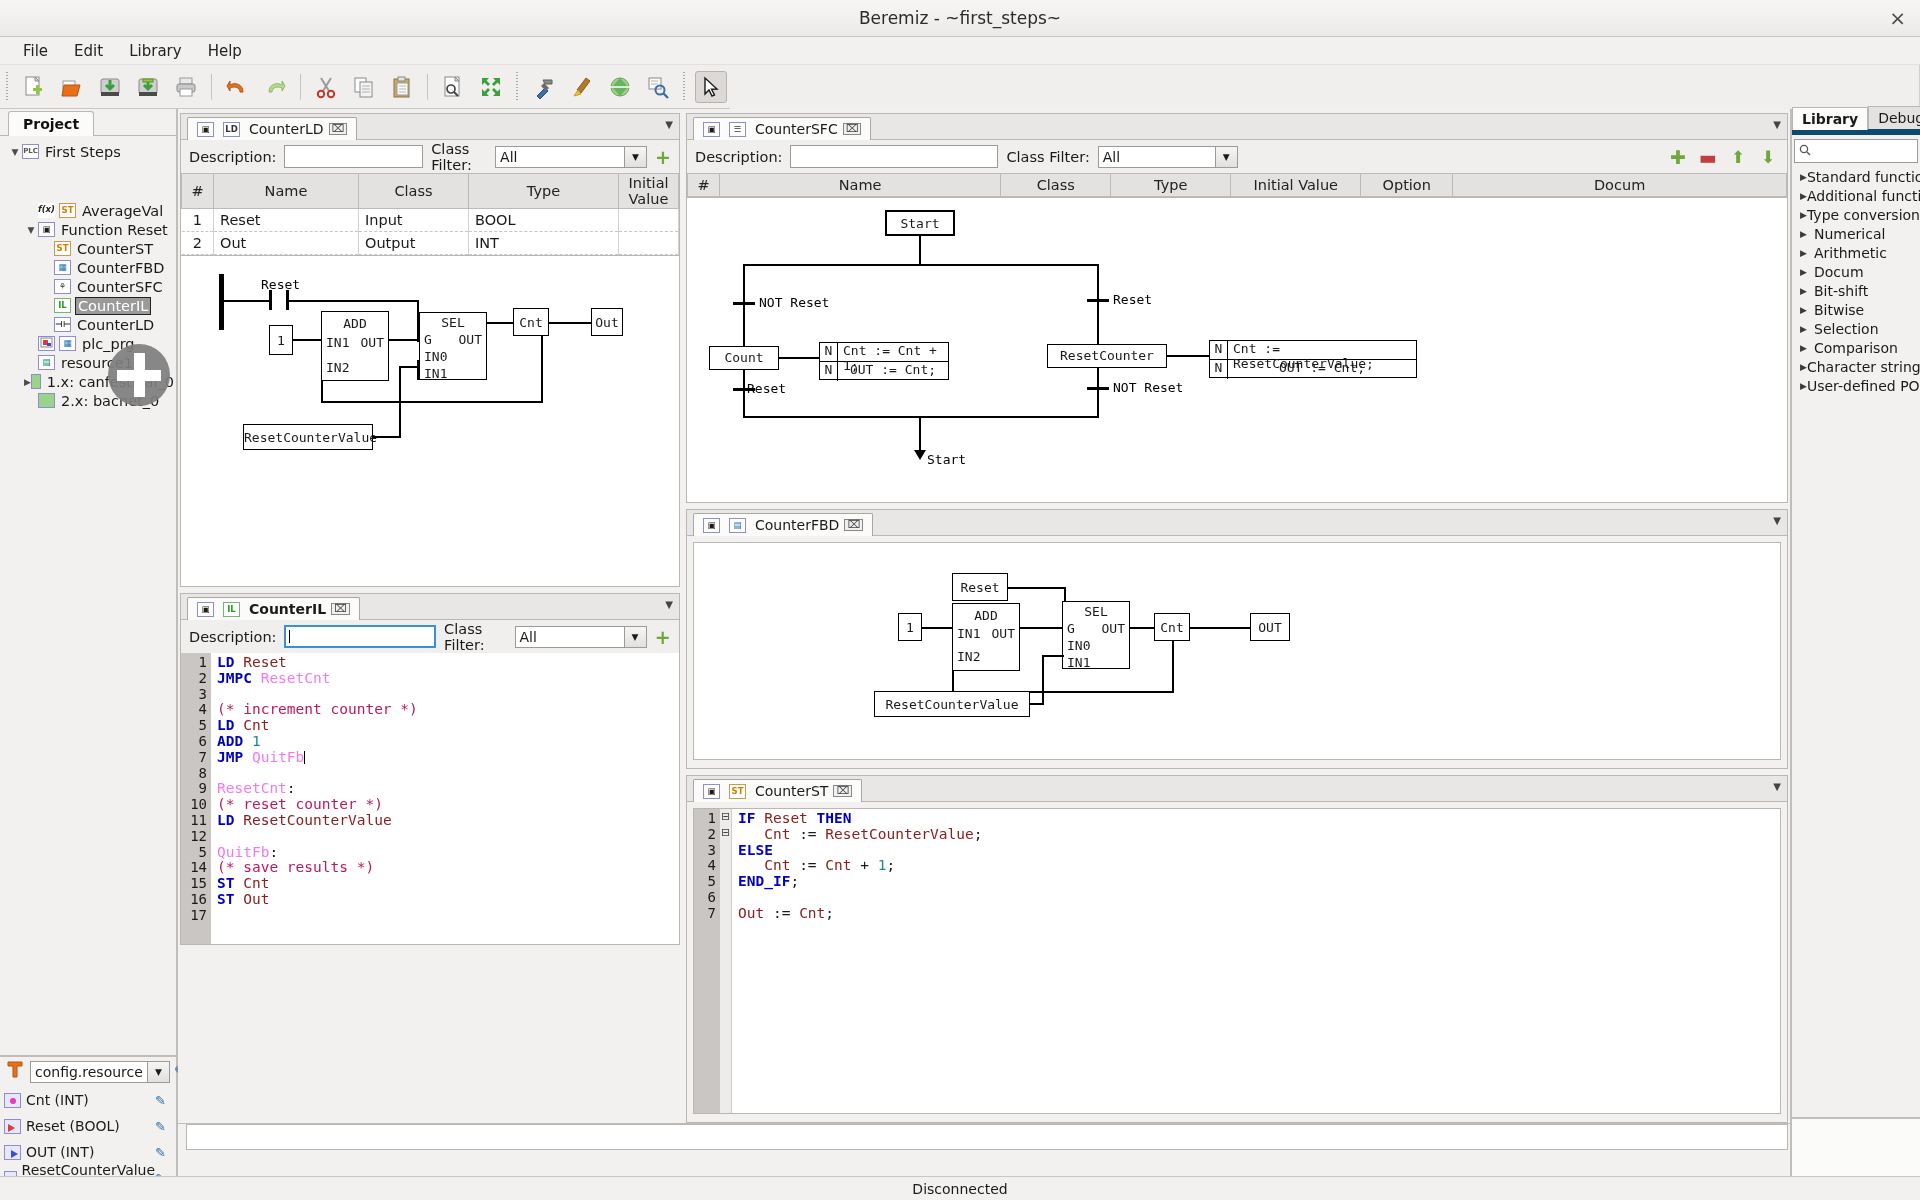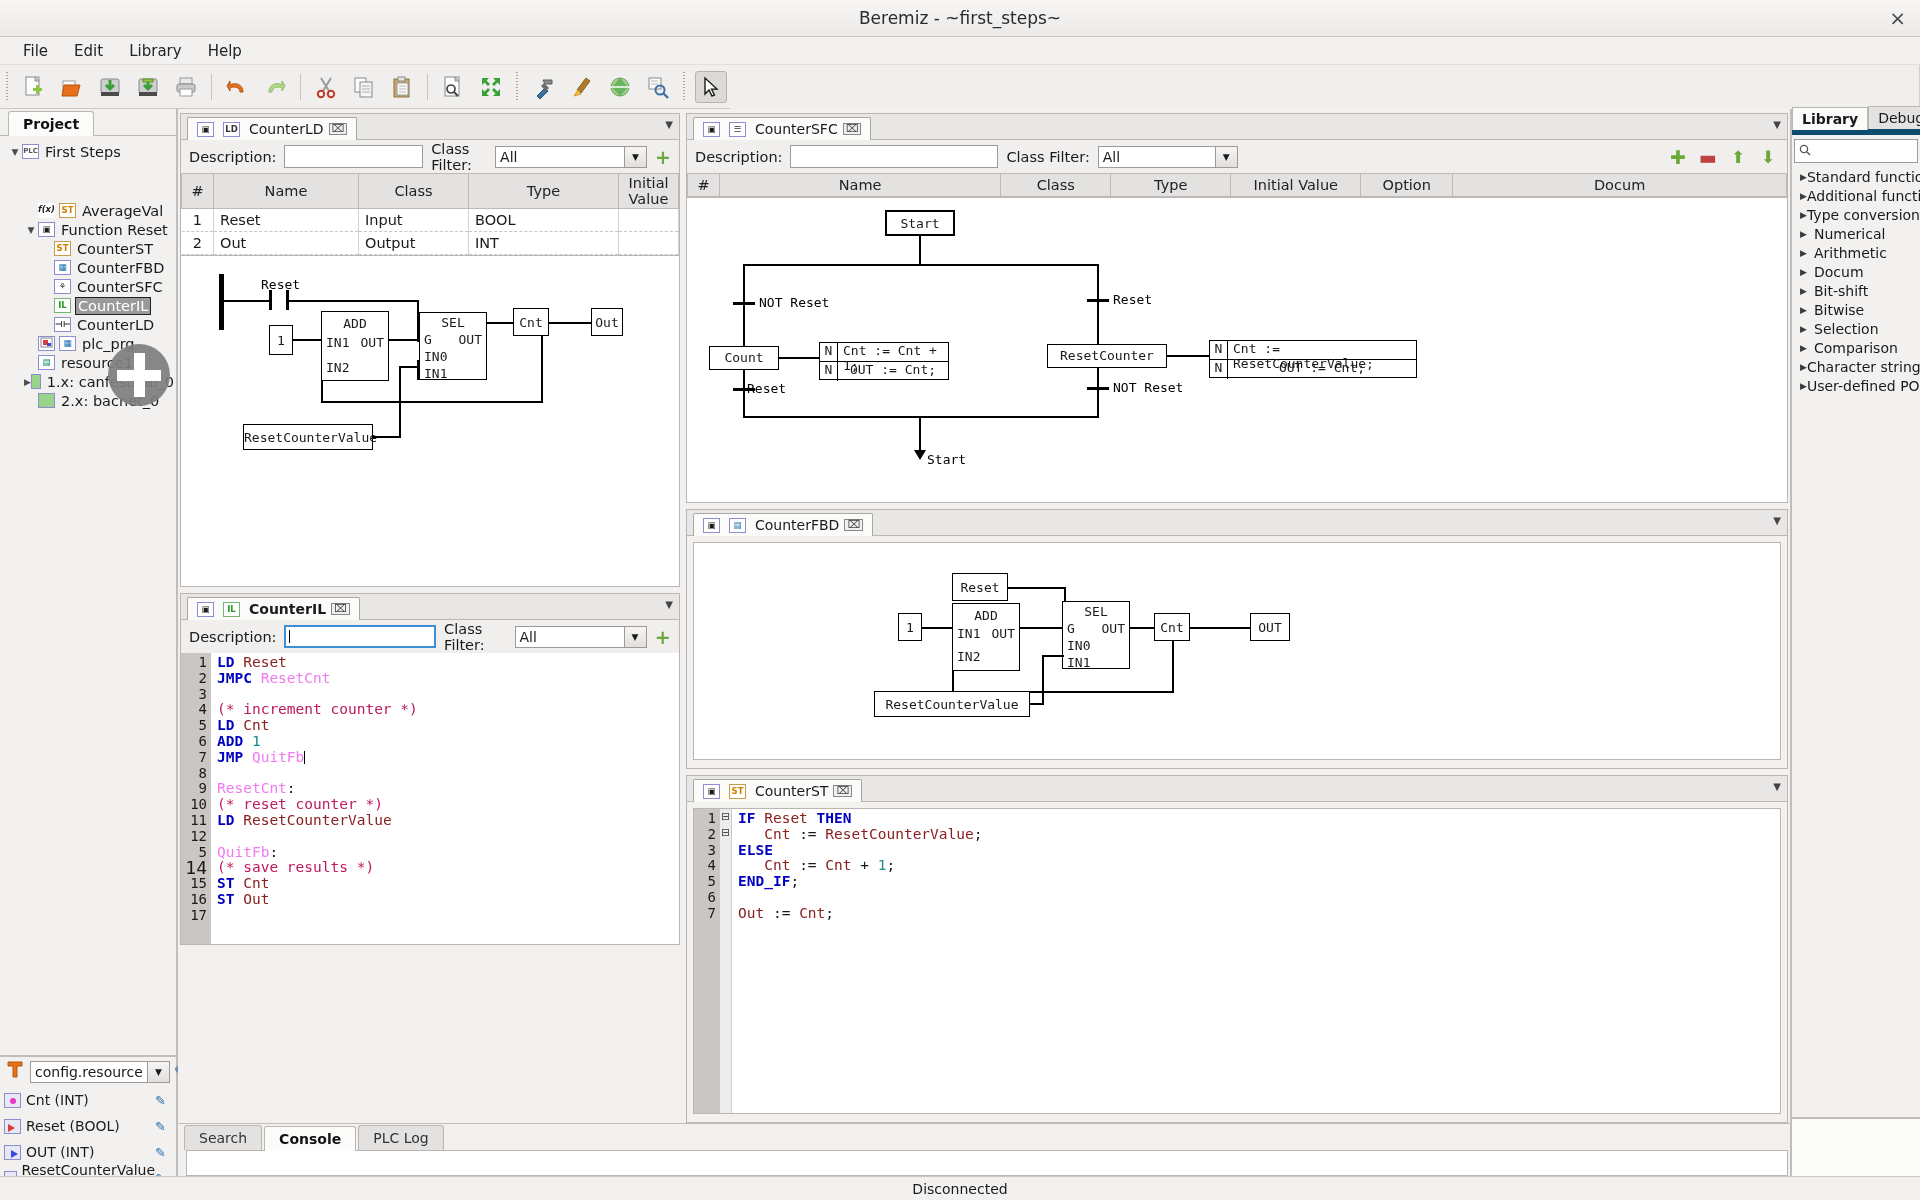--- a/index.html
+++ b/index.html
@@ -604,21 +604,21 @@
                 <div style="line-height: 15.8px; font-size: 14px;">4</div>
                 <div style="line-height: 15.8px; font-size: 14px;">5</div>
                 <div style="line-height: 15.8px; font-size: 14px;">6</div>
                 <div style="line-height: 15.8px; font-size: 14px;">7</div>
                 <div style="line-height: 15.8px; font-size: 14px;">8</div>
                 <div style="line-height: 15.8px; font-size: 14px;">9</div>
                 <div style="line-height: 15.8px; font-size: 14px;">10</div>
                 <div style="line-height: 15.8px; font-size: 14px;">11</div>
                 <div style="line-height: 15.8px; font-size: 14px;">12</div>
                 <div style="line-height: 15.8px; font-size: 14px;">5</div>
-                <div style="line-height: 15.8px; font-size: 18px;">14</div>
+                <div style="line-height: 15.8px; font-size: 14px;">14</div>
                 <div style="line-height: 15.8px; font-size: 14px;">15</div>
                 <div style="line-height: 15.8px; font-size: 14px;">16</div>
                 <div style="line-height: 15.8px; font-size: 14px;">17</div>
               </div>
             <div class="codelines" id="il-code"><div style="line-height: 15.8px;"><span class="k-kw">LD</span><span class=""> </span><span class="k-var">Reset</span></div><div style="line-height: 15.8px;"><span class="k-kw">JMPC</span><span class=""> </span><span class="k-lbl">ResetCnt</span></div><div style="line-height: 15.8px;">&nbsp;</div><div style="line-height: 15.8px;"><span class="k-cmt">(* increment counter *)</span></div><div style="line-height: 15.8px;"><span class="k-kw">LD</span><span class=""> </span><span class="k-var">Cnt</span></div><div style="line-height: 15.8px;"><span class="k-kw">ADD</span><span class=""> </span><span class="k-num">1</span></div><div style="line-height: 15.8px;"><span class="k-kw">JMP</span><span class=""> </span><span class="k-lbl">QuitFb</span><span class="caret"></span></div><div style="line-height: 15.8px;">&nbsp;</div><div style="line-height: 15.8px;"><span class="k-lbl">ResetCnt</span><span class="">:</span></div><div style="line-height: 15.8px;"><span class="k-cmt">(* reset counter *)</span></div><div style="line-height: 15.8px;"><span class="k-kw">LD</span><span class=""> </span><span class="k-var">ResetCounterValue</span></div><div style="line-height: 15.8px;">&nbsp;</div><div style="line-height: 15.8px;"><span class="k-lbl">QuitFb</span><span class="">:</span></div><div style="line-height: 15.8px;"><span class="k-cmt">(* save results *)</span></div><div style="line-height: 15.8px;"><span class="k-kw">ST</span><span class=""> </span><span class="k-var">Cnt</span></div><div style="line-height: 15.8px;"><span class="k-kw">ST</span><span class=""> </span><span class="k-var">Out</span></div><div style="line-height: 15.8px;">&nbsp;</div></div>
           </div>
         </div>
 
       </div>
 
@@ -815,25 +815,20 @@
                 <div style="line-height: 15.8px; font-size: 11px; text-align: center; color: rgb(68, 68, 68);"></div>
               </div>
             <div class="codelines" id="st-code"><div style="line-height: 15.8px;"><span class="k-kw">IF</span><span class=""> </span><span class="k-var">Reset</span><span class=""> </span><span class="k-kw">THEN</span></div><div style="line-height: 15.8px;"><span class="">   </span><span class="k-var">Cnt</span><span class=""> := </span><span class="k-var">ResetCounterValue</span><span class="">;</span></div><div style="line-height: 15.8px;"><span class="k-kw">ELSE</span></div><div style="line-height: 15.8px;"><span class="">   </span><span class="k-var">Cnt</span><span class=""> := </span><span class="k-var">Cnt</span><span class=""> + </span><span class="k-num">1</span><span class="">;</span></div><div style="line-height: 15.8px;"><span class="k-kw">END_IF</span><span class="">;</span></div><div style="line-height: 15.8px;">&nbsp;</div><div style="line-height: 15.8px;"><span class="k-var">Out</span><span class=""> := </span><span class="k-var">Cnt</span><span class="">;</span></div></div>
           </div>
         </div>
 
       </div>
     </div>
 
     <div id="bottomnb">
-      <div class="row" id="bottomtabs">
-          <div class="nbtab">Search</div>
-          <div class="nbtab sel">Console</div>
-          <div class="nbtab">PLC Log</div>
-        </div>
       <div id="bottomconsole"></div>
     </div>
   </div>
 
   <div id="rightcol">
     <div class="libtabs" id="libtabs">
         <div class="libtab sel">Library</div>
         <div class="libtab">Debugger</div>
       </div>
     <div id="libsearch">

